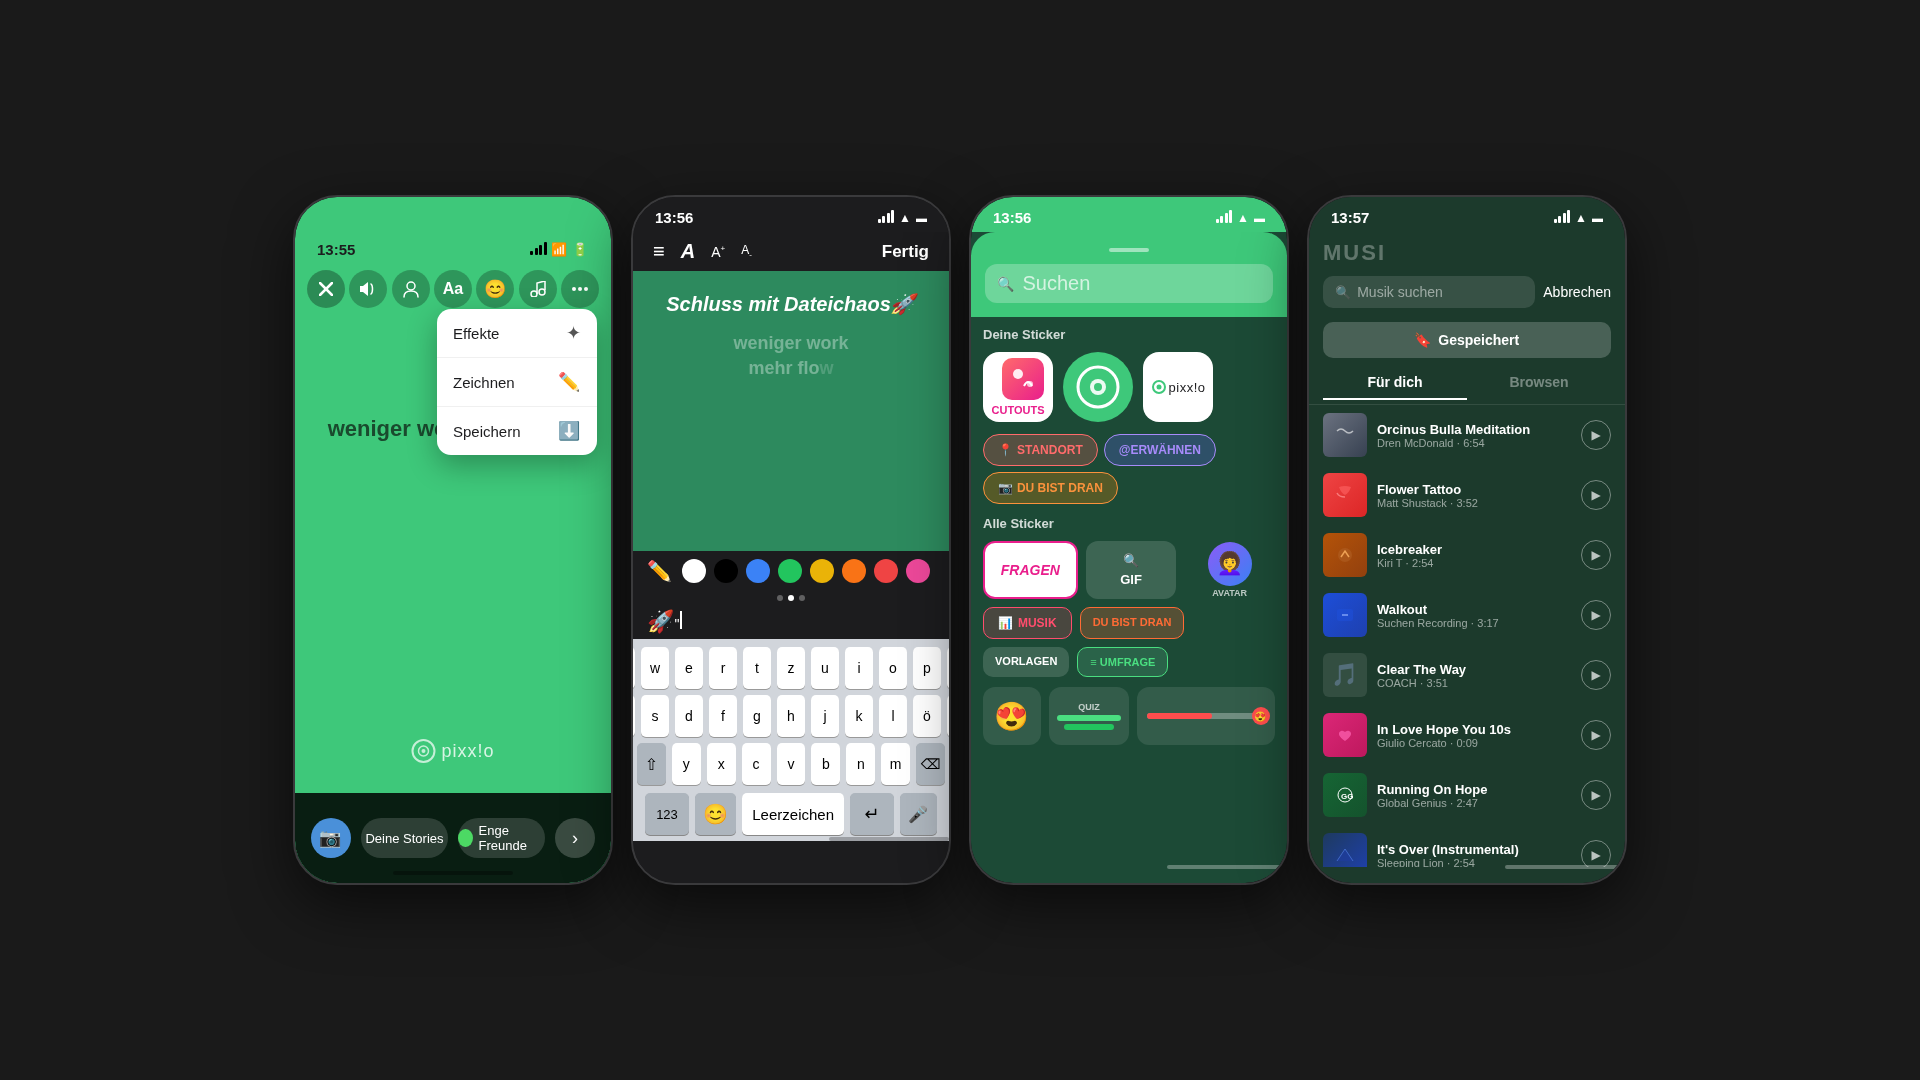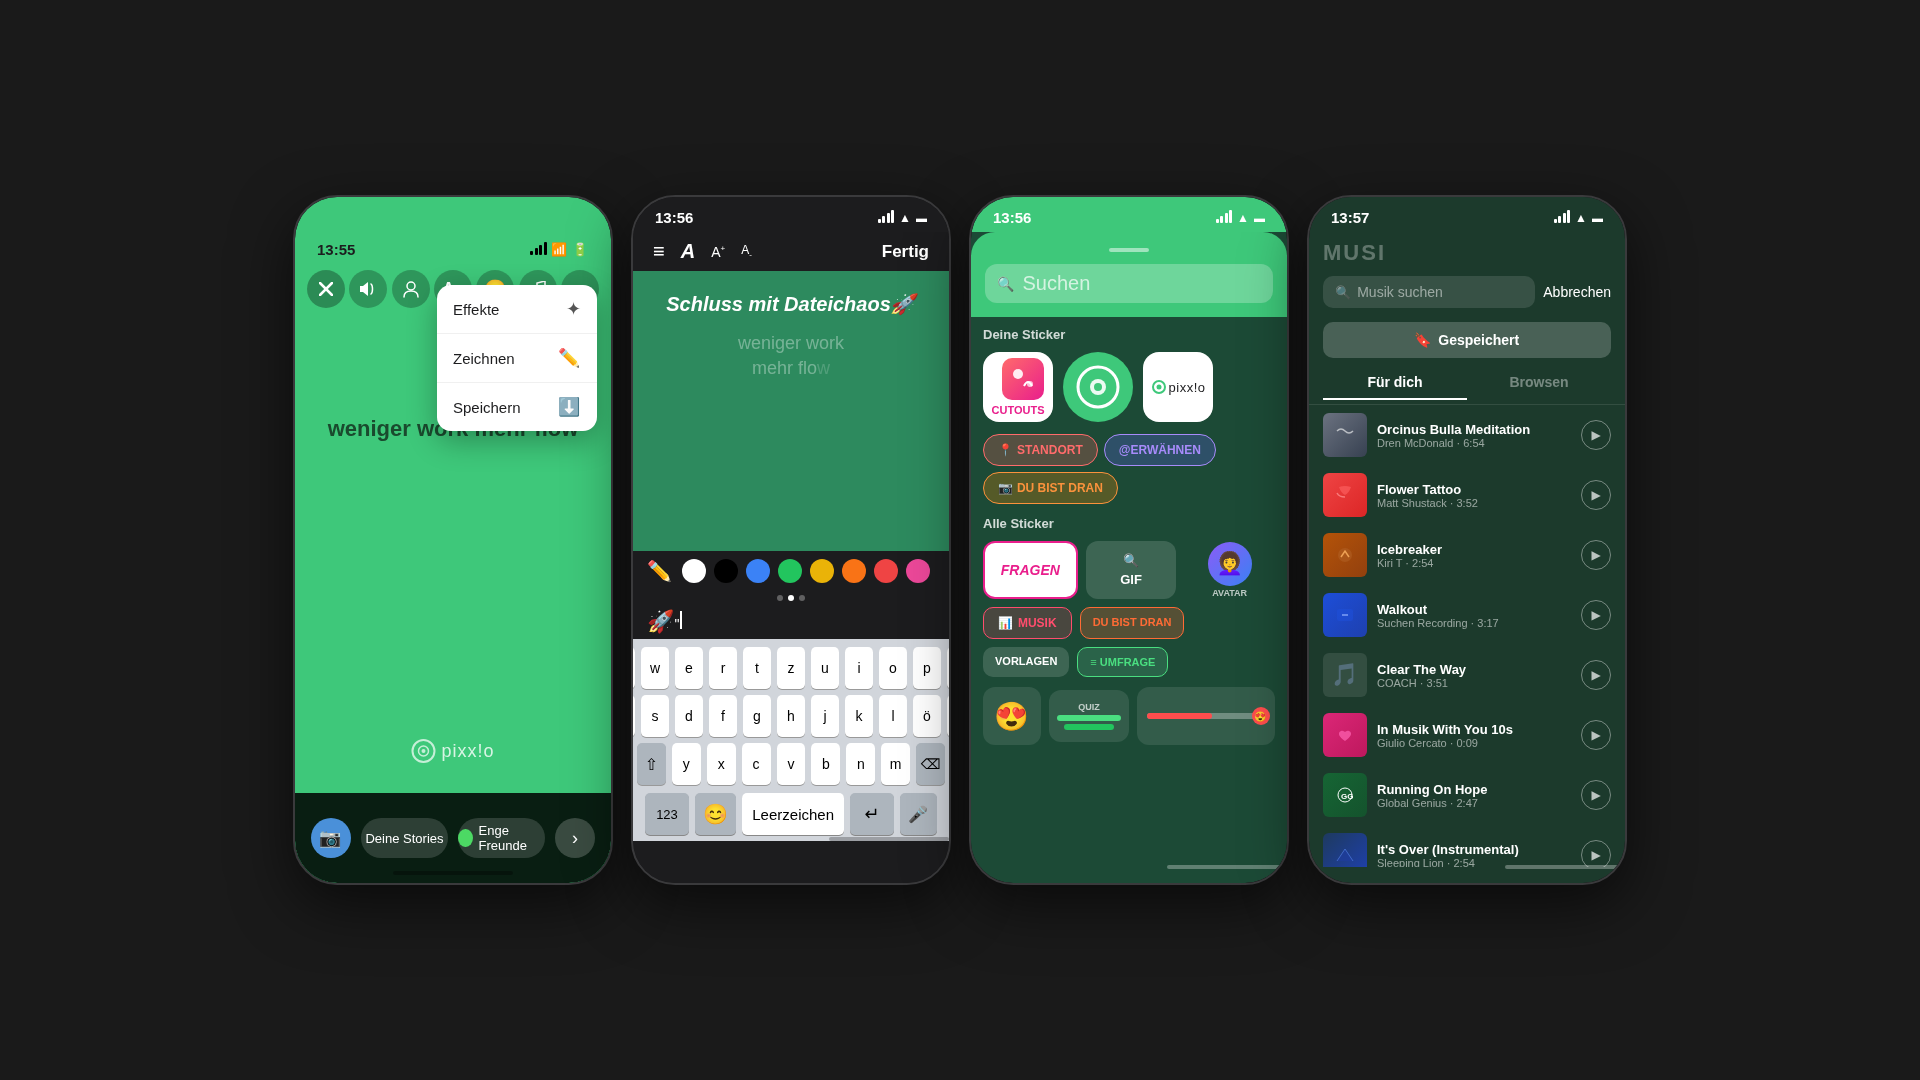--- a/index.html
+++ b/index.html
@@ -116,21 +116,21 @@
     .toolbar-btn.close-btn {
       background: rgba(0,0,0,0.3);
     }
 
     .toolbar-btn.more-btn {
       background: rgba(0,0,0,0.25);
     }
 
     .dropdown-menu {
       position: absolute;
-      top: 88px;
+      top: 112px;
       right: 14px;
       background: #fff;
       border-radius: 14px;
       width: 160px;
       overflow: hidden;
       box-shadow: 0 10px 30px rgba(0,0,0,0.3);
       z-index: 20;
     }
 
     .dropdown-item {
@@ -303,21 +303,21 @@
       font-size: 20px;
       font-style: italic;
       font-weight: 800;
       color: #fff;
       text-align: center;
       line-height: 1.3;
     }
 
     .story-text-faded {
       font-size: 18px;
-      font-weight: 400;
+      font-weight: 700;
       color: rgba(255,255,255,0.35);
       text-align: center;
       line-height: 1.4;
     }
 
     .brush-input-area {
       display: flex;
       align-items: center;
       padding: 8px 14px;
       gap: 10px;
@@ -789,21 +789,21 @@
       background: rgba(255,255,255,0.1);
       display: flex;
       align-items: center;
       justify-content: center;
       font-size: 28px;
       cursor: pointer;
     }
 
     .quiz-sticker {
       width: 80px;
-      height: 52px;
+      height: 58px;
       border-radius: 12px;
       background: rgba(255,255,255,0.1);
       display: flex;
       flex-direction: column;
       align-items: center;
       justify-content: center;
       cursor: pointer;
       padding: 6px;
       gap: 3px;
     }
@@ -1309,21 +1309,21 @@
           <div class="play-btn-circle">▶</div>
         </div>
 
         <div class="music-item">
           <div class="music-thumb thumb-inlove">
             <svg width="24" height="24" viewBox="0 0 24 24" fill="none">
                 <path d="M12 18 C6 14 4 10 8 8 C10 7 12 9 12 9 C12 9 14 7 16 8 C20 10 18 14 12 18Z" fill="rgba(255,100,180,0.7)"></path>
               </svg>
           </div>
           <div class="music-info">
-            <div class="music-title">In Musik With You 10s</div>
+            <div class="music-title">In Love Hope You 10s</div>
             <div class="music-artist"><span>Giulio Cercato</span> · <span>0:09</span></div>
           </div>
           <div class="play-btn-circle">▶</div>
         </div>
 
         <div class="music-item">
           <div class="music-thumb thumb-running">
             <svg width="24" height="24" viewBox="0 0 24 24" fill="none">
                 <circle cx="12" cy="12" r="7" fill="rgba(22,100,50,0.6)" stroke="white" stroke-width="1"></circle>
                 <text x="8" y="16" font-size="8" fill="white" font-weight="bold">GG</text>

